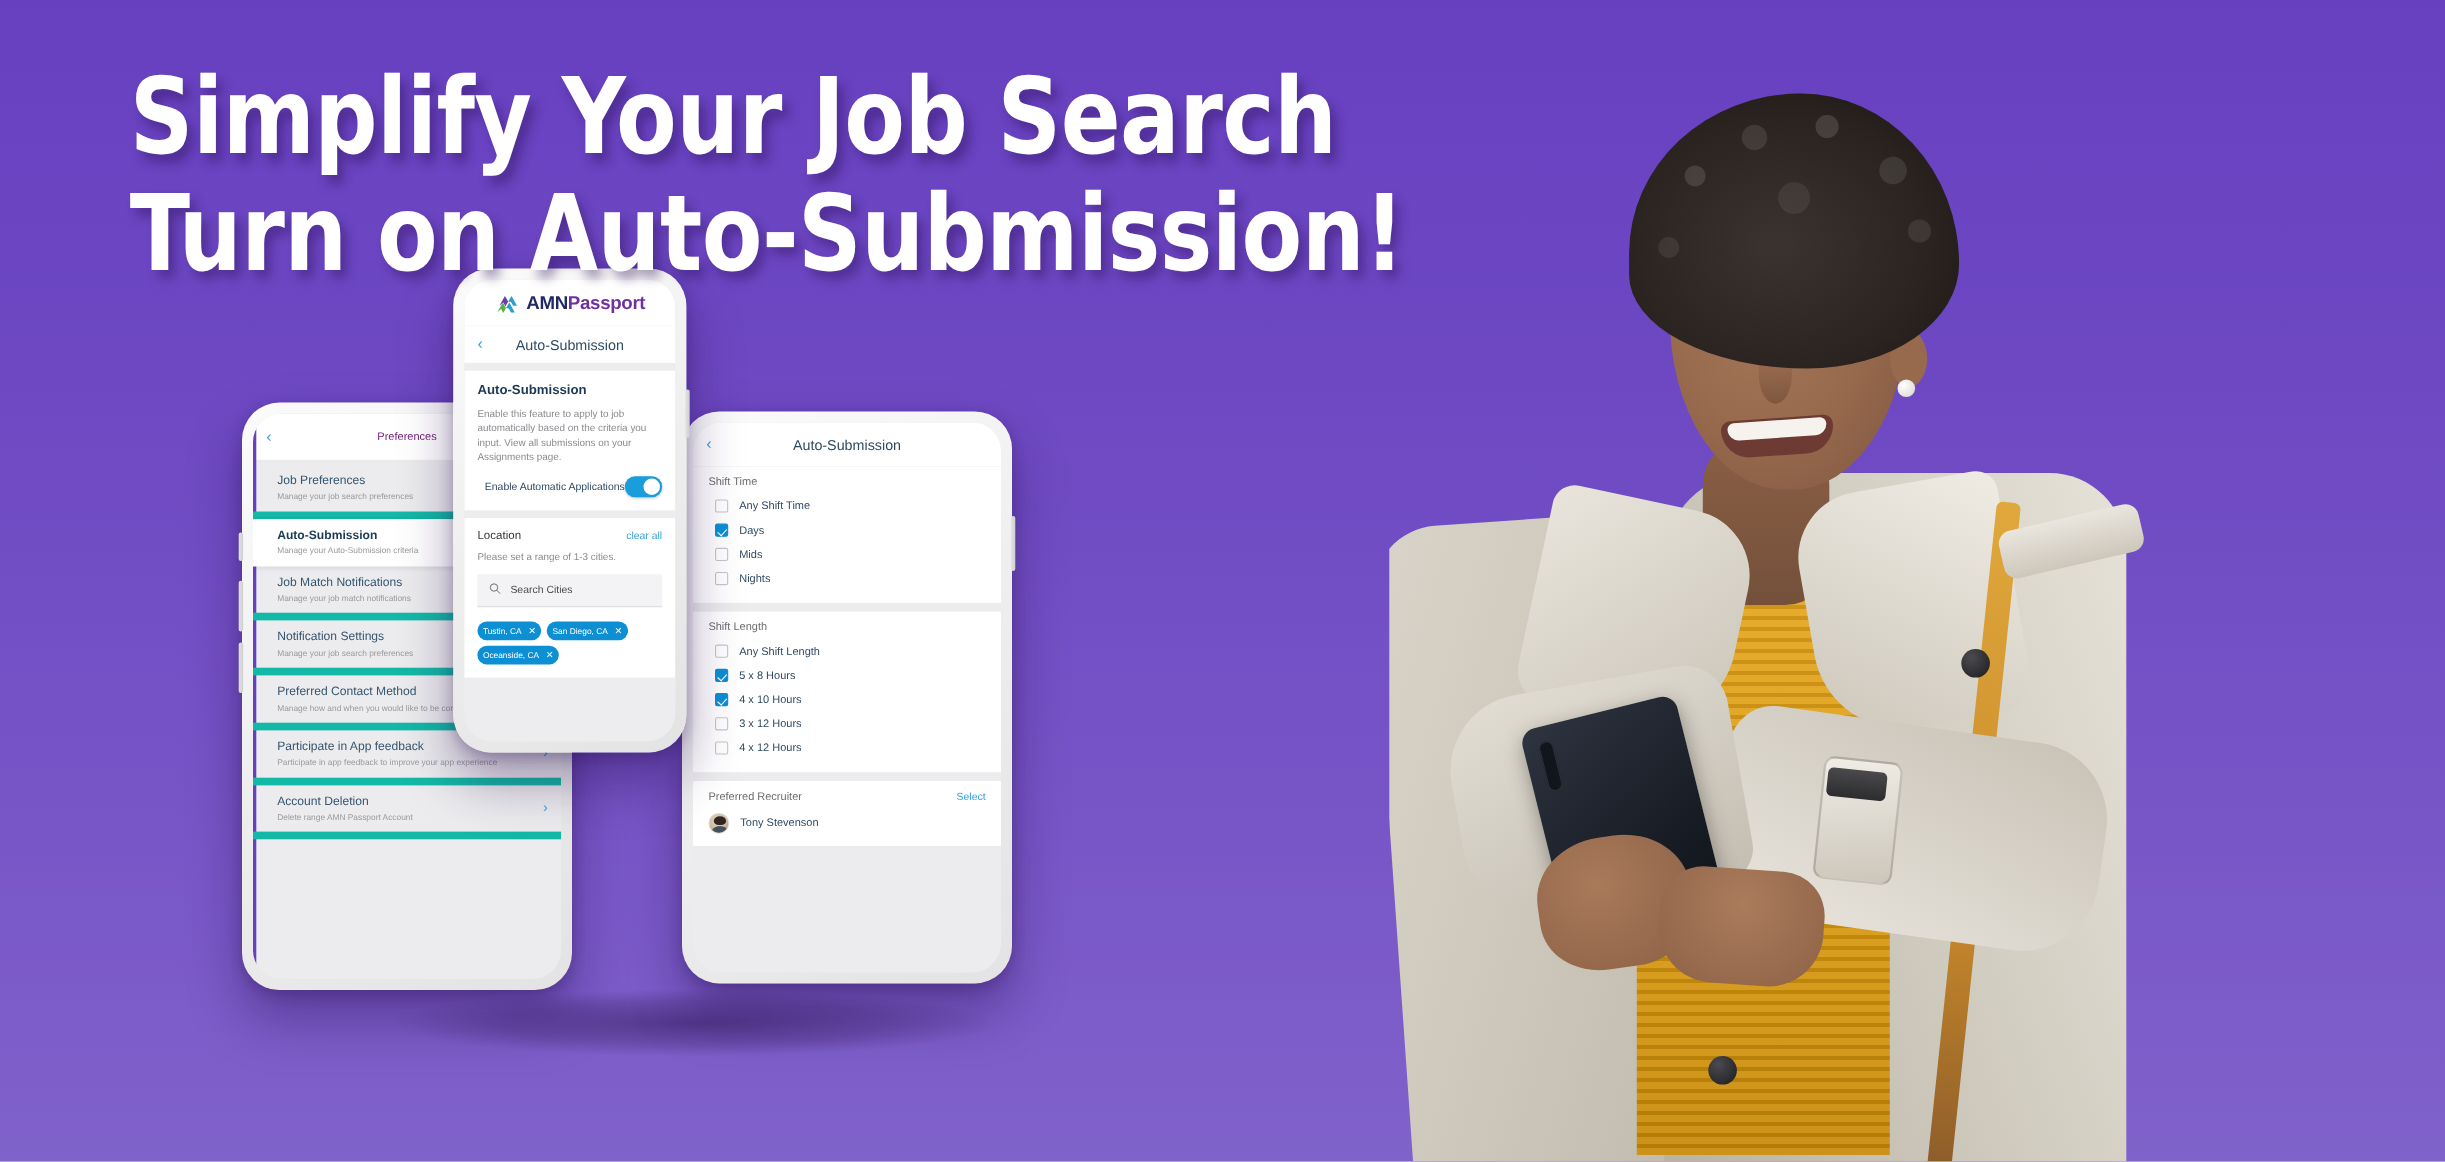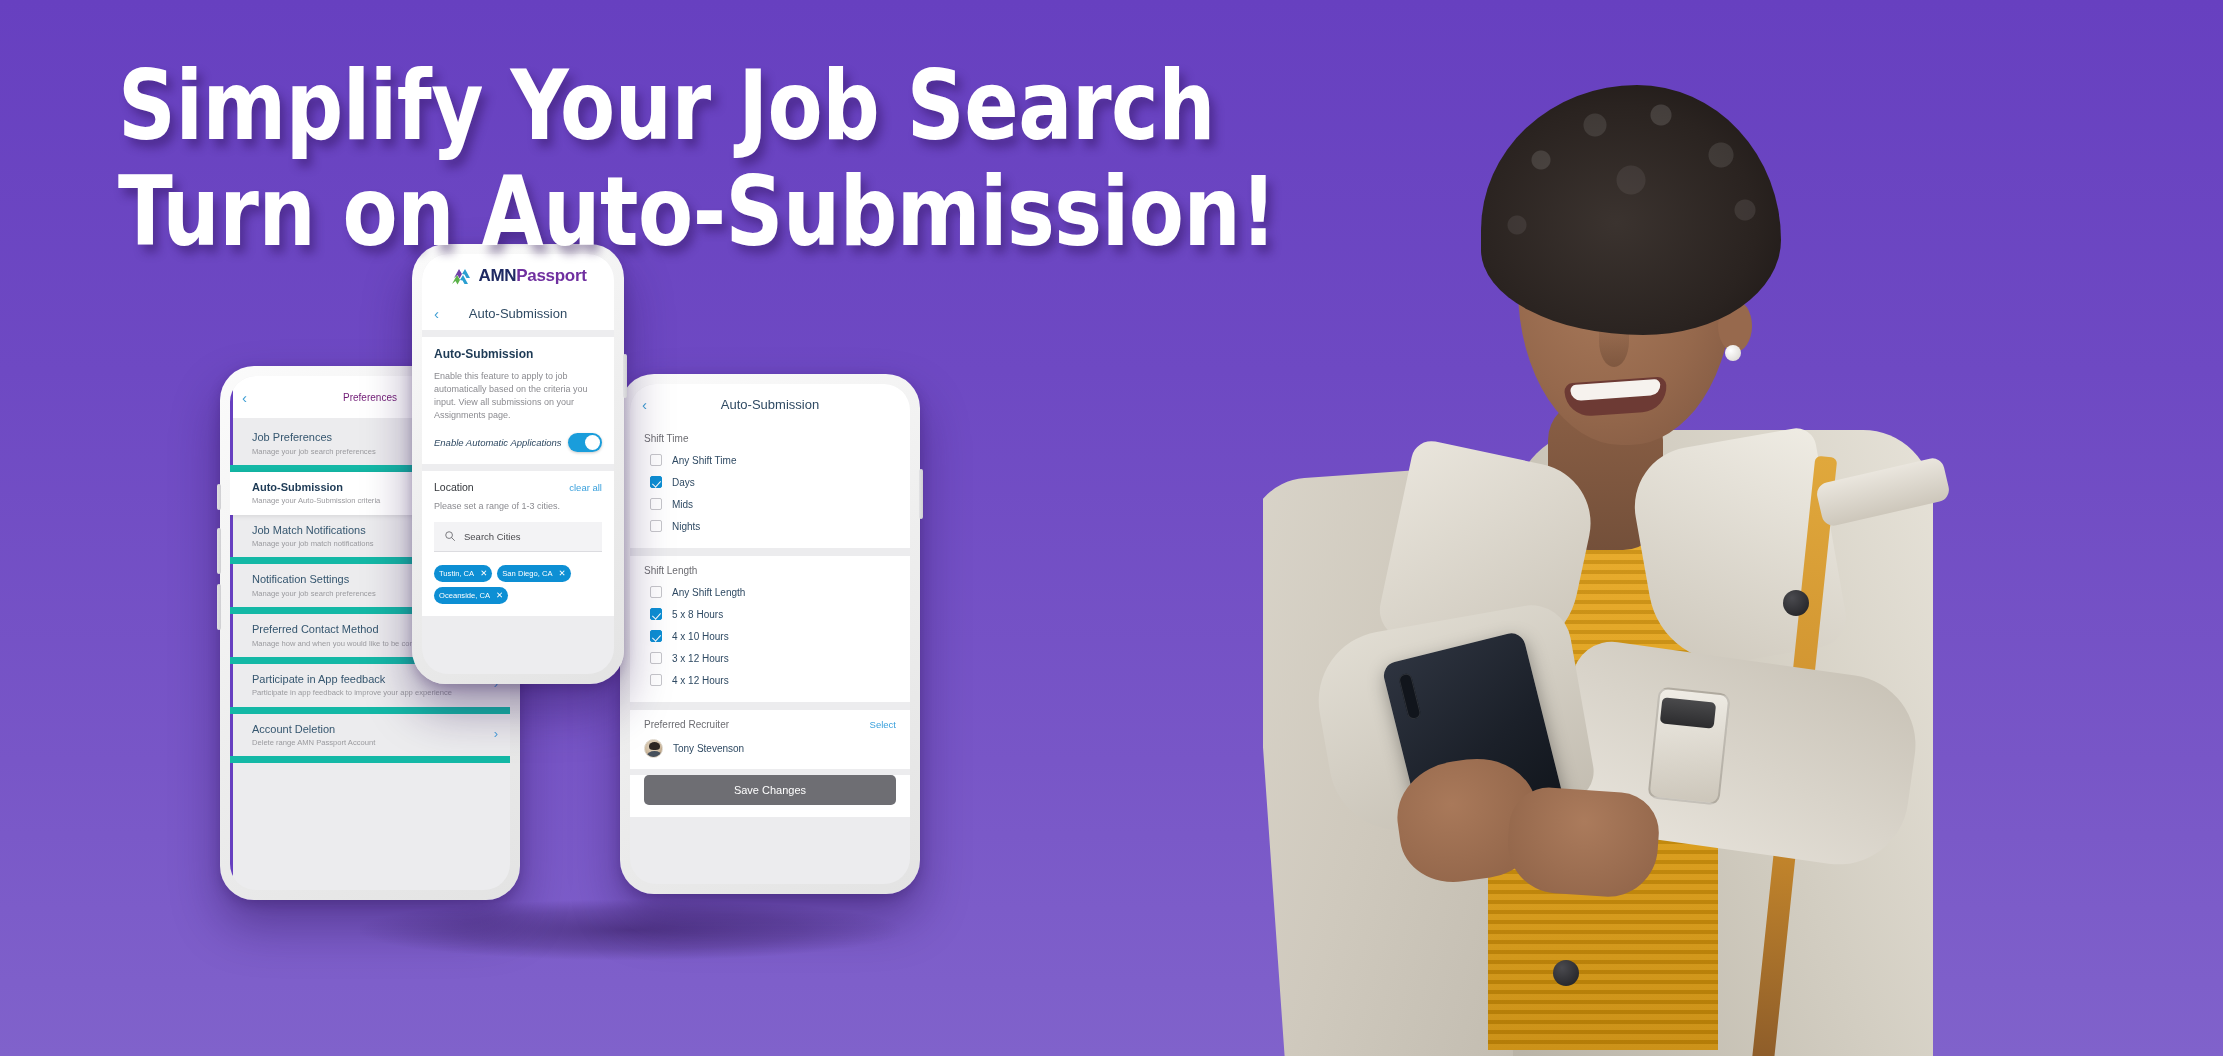--- a/index.html
+++ b/index.html
@@ -225,21 +225,21 @@
   .logo-bar { background:#fff; display:flex; align-items:center; justify-content:center; gap:5px; height: 42px; flex:none; }
   .logo-mark { width: 24px; height: 24px; flex:none; }
   .logo-text { font-size: 17px; line-height:1; letter-spacing:-0.3px; }
   .logo-amn { color:#1f2a63; font-weight:bold; }
   .logo-pass { color:#7030a0; font-weight:bold; }
   .c-card {
     background:#fff; margin: 7px 0 0 0; padding: 10px 12px 12px;
   }
   .c-h { font-size: 12px; font-weight:bold; color:#1d3a55; }
   .c-p { font-size: 9px; color:#8b8b90; line-height:1.45; margin-top: 9px; }
-  .c-toggle-row { display:flex; align-items:center; justify-content:space-between; margin-top: 11px; font-style: italic; }
+  .c-toggle-row { display:flex; align-items:center; justify-content:flex-end; margin-top: 11px; }
   .c-toggle-label { font-size: 9.5px; color:#2f4a63; }
   .toggle {
     width: 34px; height: 19px; border-radius: 10px;
     background:#1a9ddb; position:relative; flex:none;
     box-shadow: 0 1px 3px rgba(0,0,0,0.22);
   }
   .toggle .knob { position:absolute; right:2px; top:2px; width:15px; height:15px; border-radius:50%; background:#fff; }
   .row-between { display:flex; align-items:center; justify-content:space-between; }
   .c-label { font-size: 10.5px; color:#33363b; }
   .c-link { font-size: 9.5px; color:#3aa0dc; }
@@ -468,23 +468,20 @@
         <div class="r-card" style="margin-bottom:0;">
           <div class="row-between">
             <span class="r-h" style="margin:0;">Preferred Recruiter</span>
             <span class="c-link">Select</span>
           </div>
           <div class="rec-row">
             <span class="avatar"></span>
             <span class="rec-name">Tony Stevenson</span>
           </div>
         </div>
-        <div class="r-bottom">
-          <div class="save-btn">Save Changes</div>
-        </div>
       </div>
     </div>
   </div>
 </div>
 
 <div class="phone" id="phone-center">
   <div class="side-btn" style="right:-3px; top:110px; width:4px; height:44px;"></div>
   <div class="screen">
     <div class="screen-inner">
       <div class="logo-bar">

